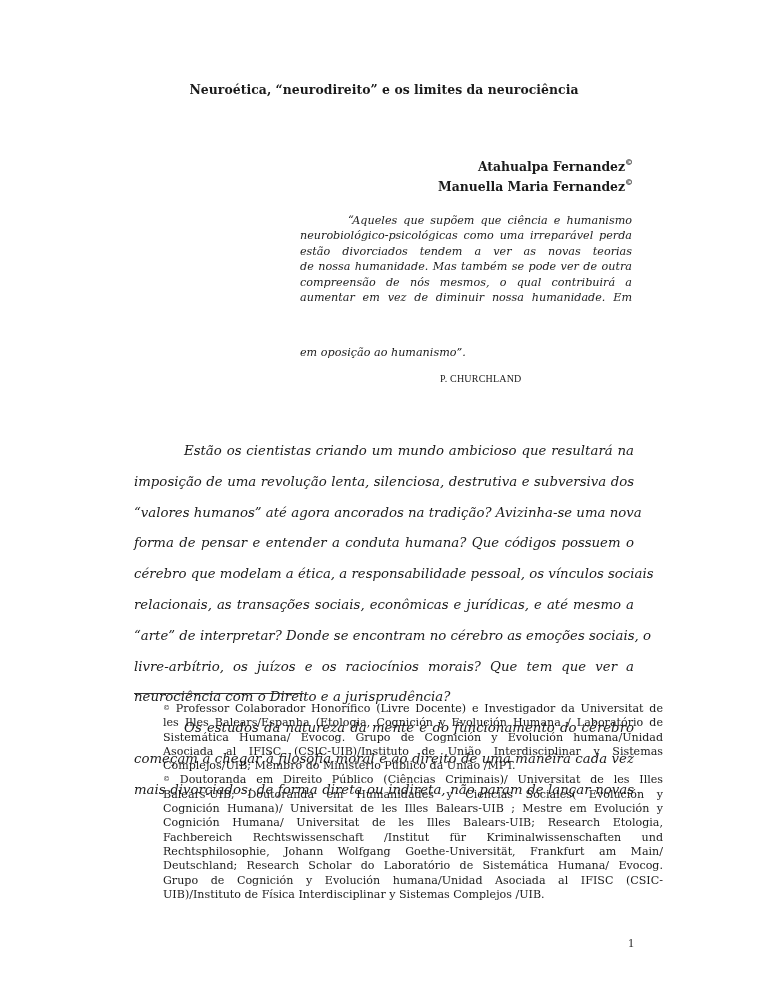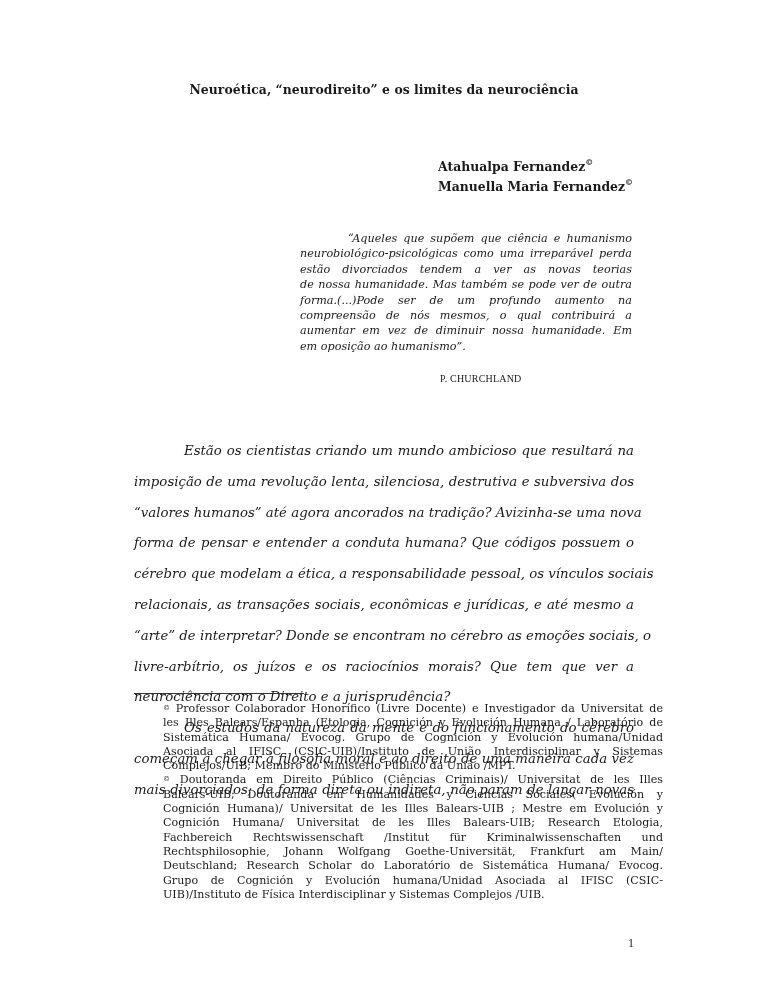--- a/index.html
+++ b/index.html
@@ -7,31 +7,31 @@
       width: 768px; height: 994px; position: relative; overflow: hidden;
       font-family: "DejaVu Serif", "Liberation Serif", serif; color: #1a1a1a;
     }
     .page { position: absolute; left: 0; top: 0; width: 768px; height: 994px; }
     .title {
       position: absolute; left: 0; width: 768px; top: 82px; text-align: center;
       font-family: "DejaVu Serif", serif; font-weight: bold; font-size: 12.4px;
       letter-spacing: 0.05px;
     }
     .authors {
-      position: absolute; right: 135px; top: 155px; text-align: left;
+      position: absolute; right: 135px; top: 155px; text-align: right;
       font-family: "DejaVu Serif", serif; font-weight: bold; font-size: 12.4px; line-height: 16px;
     }
     .authors sup { font-size: 8px; position: relative; top: -1px; }
     .epigraph {
-      position: absolute; left: 300px; width: 332px; top: 231px;
+      position: absolute; left: 300px; width: 332px; top: 213px;
       font-family: "DejaVu Serif", serif; font-style: italic; font-size: 11.2px; line-height: 15.4px;
     }
     .epigraph .line { display: block; text-align: justify; text-align-last: justify; white-space: nowrap; height: 15.4px; }
     .epigraph .line.first { padding-left: 48px; }
-    .epigraph .line.last { text-align-last: left; }
+    .epigraph .line.last { text-align-last: left; margin-top: 40px; }
     .epigraph-author {
       position: absolute; left: 440px; top: 373px;
       font-family: "Liberation Serif", serif; font-size: 10px; letter-spacing: 0.2px;
     }
     .body {
       position: absolute; left: 134px; width: 500px; top: 448px;
       font-family: "DejaVu Serif", serif; font-size: 13.3px; font-style: italic;
     }
     .body .line {
       display: block; height: 30.8px; line-height: 30.8px; text-align: justify; text-align-last: justify;
@@ -72,21 +72,20 @@
     <div>
       <span>Manuella Maria Fernandez</span><sup>©</sup>
     </div>
   </div>
 
   <div class="epigraph">
     <span class="line first">“Aqueles que supõem que ciência e humanismo</span>
     <span class="line">neurobiológico-psicológicas como uma irreparável perda</span>
     <span class="line">estão divorciados tendem a ver as novas teorias</span>
     <span class="line">de nossa humanidade. Mas também se pode ver de outra</span>
-    <span class="line">forma.(...)Pode ser de um profundo aumento na</span>
     <span class="line">compreensão de nós mesmos, o qual contribuirá a</span>
     <span class="line">aumentar em vez de diminuir nossa humanidade. Em</span>
     <span class="line last">em oposição ao humanismo”.</span>
   </div>
   <div class="epigraph-author">P. CHURCHLAND</div>
 
   <div class="body">
     <div>
       <span class="line indent b-first">Estão os cientistas criando um mundo ambicioso que resultará na</span>
       <span class="line">imposição de uma revolução lenta, silenciosa, destrutiva e subversiva dos</span>

